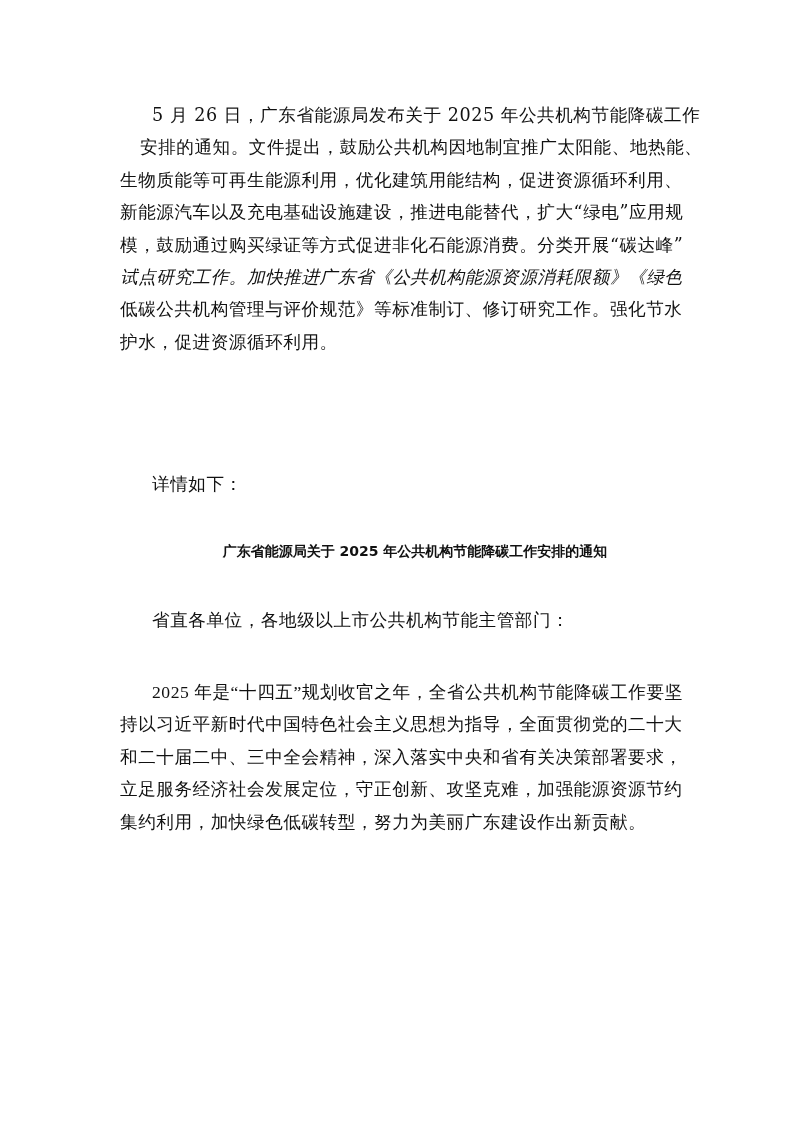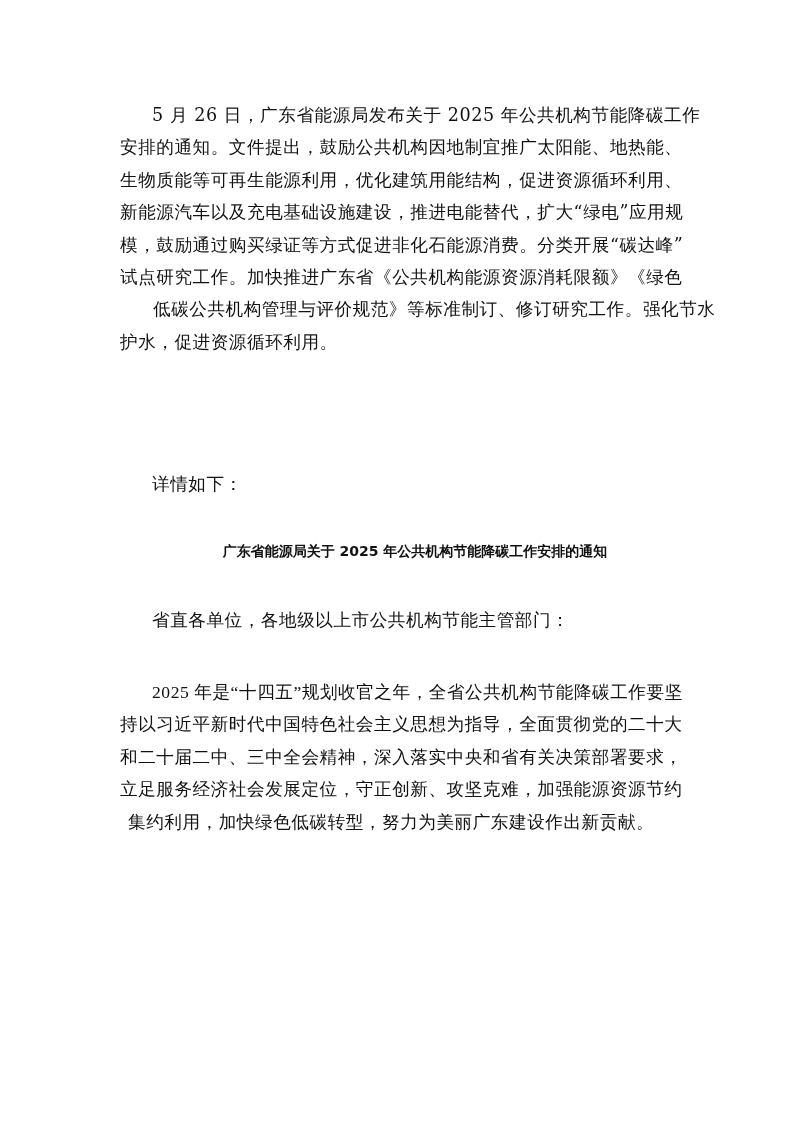--- a/index.html
+++ b/index.html
@@ -46,37 +46,37 @@
       white-space: nowrap;
     }
   </style>
 </head>
 <body>
 
 <div class="page">
 
   <div>
     <div class="line indent" style="top:102px;">5 月 26 日，广东省能源局发布关于 2025 年公共机构节能降碳工作</div>
-    <div class="line" style="top:134px;">安排的通知。文件提出，鼓励公共机构因地制宜推广太阳能、地热能、</div>
+    <div class="line" style="top:134px;margin-left:20px;">安排的通知。文件提出，鼓励公共机构因地制宜推广太阳能、地热能、</div>
     <div class="line" style="top:167px;">生物质能等可再生能源利用，优化建筑用能结构，促进资源循环利用、</div>
     <div class="line" style="top:199px;">新能源汽车以及充电基础设施建设，推进电能替代，扩大“绿电”应用规</div>
     <div class="line" style="top:232px;">模，鼓励通过购买绿证等方式促进非化石能源消费。分类开展“碳达峰”</div>
-    <div class="line" style="top:264px;">试点研究工作。加快推进广东省《公共机构能源资源消耗限额》《绿色</div>
-    <div class="line" style="top:296px;margin-left:33px;">低碳公共机构管理与评价规范》等标准制订、修订研究工作。强化节水</div>
+    <div class="line" style="top:264px;font-style:italic;">试点研究工作。加快推进广东省《公共机构能源资源消耗限额》《绿色</div>
+    <div class="line" style="top:296px;">低碳公共机构管理与评价规范》等标准制订、修订研究工作。强化节水</div>
     <div class="line" style="top:329px;">护水，促进资源循环利用。</div>
   </div>
 
   <div class="line indent" style="top:471px;">详情如下：</div>
 
   <div class="title" style="top:538px;">广东省能源局关于 2025 年公共机构节能降碳工作安排的通知</div>
 
   <div class="line indent" style="top:607px;">省直各单位，各地级以上市公共机构节能主管部门：</div>
 
   <div>
     <div class="line indent" style="top:679px;font-family:Liberation Serif, serif;">2025 年是“十四五”规划收官之年，全省公共机构节能降碳工作要坚</div>
     <div class="line" style="top:711px;">持以习近平新时代中国特色社会主义思想为指导，全面贯彻党的二十大</div>
     <div class="line" style="top:744px;">和二十届二中、三中全会精神，深入落实中央和省有关决策部署要求，</div>
     <div class="line" style="top:776px;">立足服务经济社会发展定位，守正创新、攻坚克难，加强能源资源节约</div>
-    <div class="line" style="top:809px;margin-left:8px;">集约利用，加快绿色低碳转型，努力为美丽广东建设作出新贡献。</div>
+    <div class="line" style="top:809px;">集约利用，加快绿色低碳转型，努力为美丽广东建设作出新贡献。</div>
   </div>
 
 
 </div>
 
 </body></html>

